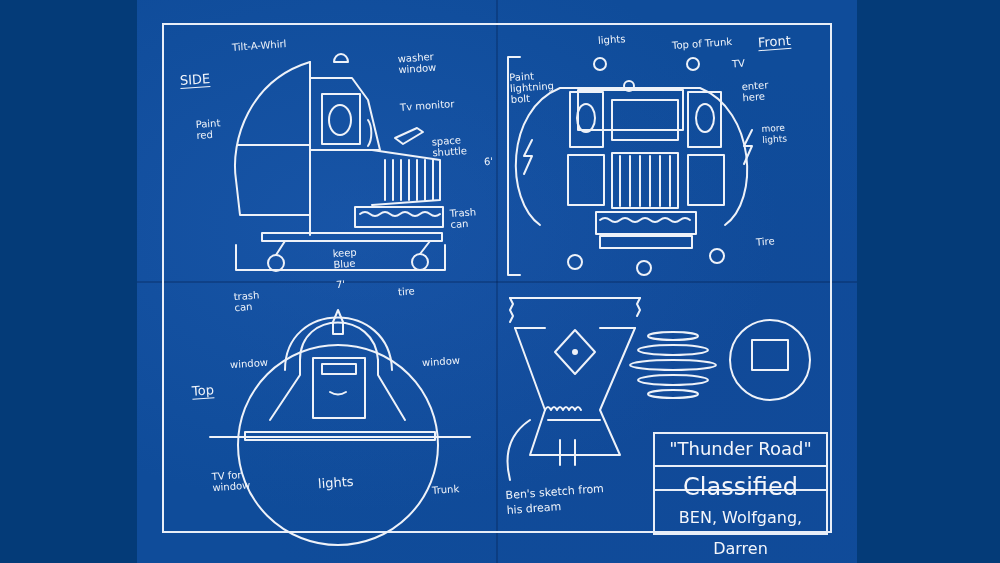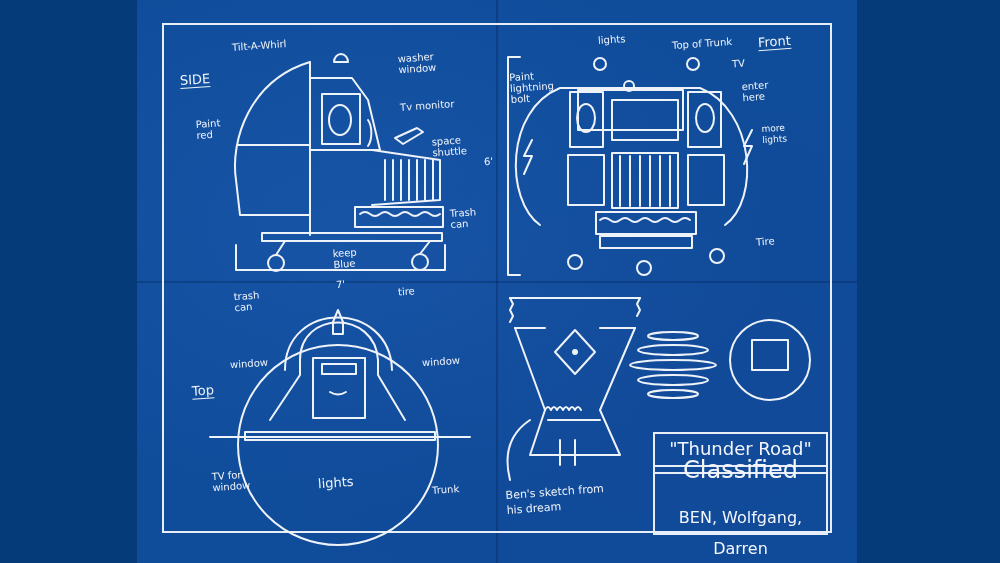--- a/index.html
+++ b/index.html
@@ -12,21 +12,21 @@
   .fold-v{position:absolute;left:359px;top:0;width:2px;height:563px;background:rgba(0,20,60,0.25);}
   .fold-h{position:absolute;left:0;top:281px;width:720px;height:2px;background:rgba(0,20,60,0.25);}
   .border{position:absolute;left:162px;top:23px;width:670px;height:510px;border:2px solid #e8eef8;box-sizing:border-box;}
   svg.art{position:absolute;left:0;top:0;}
   .lbl{position:absolute;color:#f0f4fa;font-family:"DejaVu Sans",sans-serif;font-size:10px;line-height:11px;white-space:pre;transform:rotate(-4deg);}
   .big{font-size:13px;}
   .u{border-bottom:1.5px solid #f0f4fa;padding-bottom:2px;}
   .tb{position:absolute;left:653px;top:432px;width:175px;height:103px;border:2px solid #e8eef8;box-sizing:border-box;}
   .tb-row{position:absolute;left:0;width:100%;border-bottom:2px solid #e8eef8;box-sizing:border-box;color:#f4f6fb;text-align:center;}
   .tb-r1{top:0;height:33px;font-size:18px;line-height:30px;}
-  .tb-r2{top:20px;height:20px;font-size:24px;line-height:33px;}
+  .tb-r2{top:37px;height:20px;font-size:24px;line-height:33px;}
   .tb-r3{top:68px;height:26px;font-size:16px;line-height:31px;border-bottom:none;}
 </style>
 </head>
 <body>
 
 <div class="paper">
   <div class="fold-v"></div>
   <div class="fold-h"></div>
 </div>
 <div class="border"></div>

